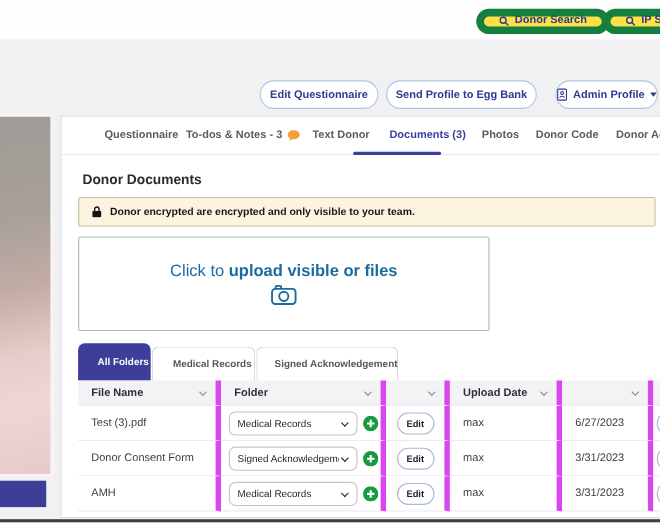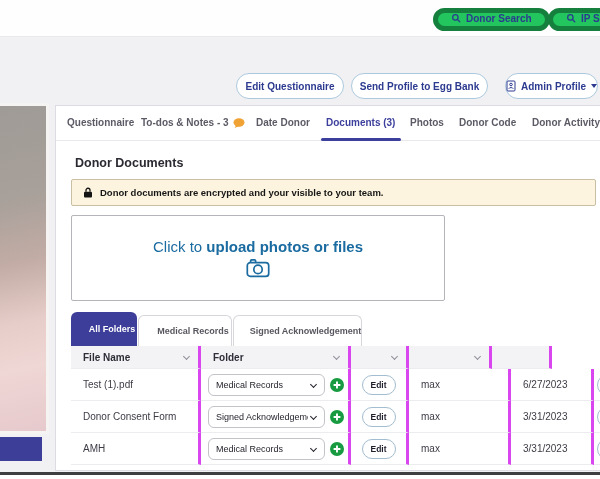--- a/index.html
+++ b/index.html
@@ -1,22 +1,22 @@
 <!DOCTYPE html>
 <html><head>
 <meta charset="utf-8">
 <style>
   * { margin:0; padding:0; box-sizing:border-box; }
   body { font-family:"Liberation Sans", sans-serif; background:#fff; }
   .screen { position:relative; width:600px; height:479px; background:#f1f1f4; overflow:hidden; }
 
   
   .topbar { position:absolute; left:0; top:0; width:600px; height:37px; background:#fefefe; border-bottom:1px solid #e9e9ec; }
-  .pill-btn { position:absolute; display:flex; align-items:flex-start; gap:5px; height:23px; padding:0 13px;
-    background:#22c55e; border:5px solid #15803d; border-radius:12px; color:#2c3a8f; font-size:10px; font-weight:700; cursor:pointer; white-space:nowrap; }
+  .pill-btn { position:absolute; display:flex; align-items:flex-end; gap:5px; height:23px; padding:0 13px;
+    background:#fde047; border:7px solid #15803d; border-radius:12px; color:#2c3a8f; font-size:10px; font-weight:700; cursor:pointer; white-space:nowrap; }
   .btn-donor-search { left:433px; top:8px; }
   .btn-ip-search { left:548px; top:8px; width:92px; }
 
   
   .action-btn { position:absolute; display:flex; align-items:center; justify-content:center; gap:5px; height:26px;
     background:#fff; border:1px solid #abc9de; border-radius:13px; color:#2c3a8f; font-size:10px; font-weight:700; cursor:pointer; white-space:nowrap; }
   .btn-edit-q { left:236px; top:73px; width:108px; }
   .btn-send-profile { left:351px; top:73px; width:137px; }
   .btn-admin-profile { left:505px; top:73px; width:93px; }
   .caret-down { width:0; height:0; border-left:3.5px solid transparent; border-right:3.5px solid transparent; border-top:4.5px solid #2c3a8f; display:inline-block; }
@@ -24,21 +24,21 @@
   
   .photo-thumb { position:absolute; left:0; top:103px; width:49px; height:331px; border:3px solid #f5f4f3; border-left:none;
     background:linear-gradient(168deg,#9f9b96 0%,#a8a09a 28%,#c2aca5 48%,#e7cdc9 66%,#efd7d5 80%,#e6c9cc 100%); }
   .photo-navbar { position:absolute; left:0; top:437px; width:42px; height:24px; background:#3c3e97; }
 
   
   .card { position:absolute; left:55px; top:105px; width:546px; height:366px; background:#fff; border:1px solid #dcdce2; border-right:none; }
 
   
   .tabbar { position:absolute; left:0; top:0; width:100%; height:35px; border-bottom:1px solid #e8e8ed; }
-  .tab { position:absolute; top:11px; font-size:10px; font-weight:700; color:#5b5b66; cursor:pointer; display:flex; align-items:center; gap:4px; white-space:nowrap; }
+  .tab { position:absolute; top:11px; font-size:10px; font-weight:700; color:#5b5b66; cursor:pointer; display:flex; align-items:center; gap:4px; white-space:nowrap;margin-left:28px; }
   .tab.active { color:#3c3f9c; }
   .tab-underline { position:absolute; left:265px; top:32px; width:80px; height:3px; background:#3c3f9c; border-radius:2px; }
 
   .section-title { position:absolute; left:19px; top:50px; font-size:12.5px; font-weight:600; color:#2a2a32; }
 
   .alert { position:absolute; left:15px; top:73px; width:525px; height:27px; background:#fcf4df; border:1px solid #c9bfa3; border-radius:2px;
     display:flex; align-items:center; gap:7px; padding-left:11px; font-size:9.5px; font-weight:700; color:#161616; }
 
   .upload-box { position:absolute; left:15px; top:109px; width:374px; height:86px; background:#fff; border:1px solid #b4b4ba; border-radius:2px;
     display:flex; flex-direction:column; align-items:center; justify-content:center; gap:3px; cursor:pointer; }
@@ -50,21 +50,21 @@
     border-radius:6px 6px 0 0; white-space:nowrap;padding-left:16px; }
   .folder-tab.active { left:15px; top:206px; width:66px; height:34px; background:#3c3e99; color:#fff; }
   .ft-medical { left:82px; top:209px; width:94px; height:31px; background:#fff; border:1px solid #d6d6dc; border-bottom:none; color:#57575f; }
   .ft-signed { left:177px; top:209px; width:129px; height:31px; background:#fff; border:1px solid #d6d6dc; border-bottom:none; color:#57575f; }
 
   
   .table { position:absolute; left:15px; top:240px; width:600px; }
   .trow { display:flex; }
   .thead .cell { background:#f3f3f6; height:23px; font-size:10px; font-weight:600; color:#2e2e38; }
   .tbody .cell { background:#fff; height:32px; font-size:10px; color:#3c3c46; }
-  .cell { display:flex; align-items:center; border-right:3px solid #d946ef; border-bottom:1px solid #ececf0; padding-left:12px; position:relative; }
+  .cell { display:flex; align-items:center; border-right:5px solid #d946ef; border-bottom:1px solid #ececf0; padding-left:12px; position:relative; }
   .c0{width:130px;} .c1{width:150px; padding-left:7px;} .c2{width:58px; padding-left:0; justify-content:center;align-items:center;}
   .c3{width:102px;} .c4{width:83px;} .c5{width:60px; padding-left:3px;}
   .chev { width:5px; height:5px; border-right:1.4px solid #8f8f99; border-bottom:1.4px solid #8f8f99; transform:rotate(45deg); position:absolute; right:9px; top:8px; }
 
   .folder-select { display:flex; align-items:center; width:117px; height:22px; border:1px solid #c3c3c9; border-radius:6px; background:#fff;
     padding:0 7px; cursor:pointer; position:relative; }
   .folder-select .sel-text { font-size:9px; color:#1e1e28; white-space:nowrap; overflow:hidden; max-width:92px; display:inline-block; }
   .sel-chev { width:5px; height:5px; border-right:1.7px solid #23232c; border-bottom:1.7px solid #23232c; transform:rotate(45deg); position:absolute; right:8px; top:7px; }
   .plus-btn { margin-left:5px; cursor:pointer; display:flex; }
 
@@ -132,21 +132,21 @@
       <span class="tab" style="left:85px;">
         <span>To-dos &amp; Notes - 3</span>
         <span style="display:flex;">
           <svg width="12" height="10" viewBox="0 0 24 20" fill="#f0a234">
               <ellipse cx="12" cy="9" rx="11" ry="8.3"></ellipse>
               <path d="M7 14 L3 20 L13 16 Z"></path>
             </svg>
         </span>
       </span>
       <span class="tab" style="left:200px;">
-          <span>Date Donor</span>
+          <span>Text Donor</span>
         </span>
       <span class="tab active" style="left:270px;">
           <span>Documents (3)</span>
         </span>
       <span class="tab" style="left:354px;">
           <span>Photos</span>
         </span>
       <span class="tab" style="left:403px;">
           <span>Donor Code</span>
         </span>
@@ -158,25 +158,25 @@
 
     <div class="section-title">Donor Documents</div>
 
     <div class="alert">
       <span style="display:flex;">
         <svg width="10" height="11" viewBox="0 0 20 22">
             <rect x="2" y="9.5" width="16" height="11.5" rx="2" fill="#141414"></rect>
             <path d="M6 9.5 V6.5 a4 4 0 0 1 8 0 V9.5" fill="none" stroke="#141414" stroke-width="2.6"></path>
           </svg>
       </span>
-      <span>Donor documents are encrypted and your visible to your team.</span>
+      <span>Donor encrypted are encrypted and only visible to your team.</span>
     </div>
 
     <div class="upload-box">
-      <span class="upload-text"><span>Click to </span><b>upload photos or files</b></span>
+      <span class="upload-text"><span>Click to </span><b>upload visible or files</b></span>
       <span style="display:flex;">
         <svg width="24" height="20" viewBox="0 0 24 20" fill="none" stroke="#1a6ba0" stroke-width="1.7">
           <rect x="1.3" y="4.6" width="21.4" height="13.8" rx="3"></rect>
           <circle cx="12" cy="11.4" r="4.2"></circle>
           <path d="M4.6 4.6 V3 a1.1 1.1 0 0 1 1.1-1.1 h2.8 a1.1 1.1 0 0 1 1.1 1.1 V4.6"></path>
         </svg>
       </span>
     </div>
 
     <div class="folder-tab active">
@@ -196,30 +196,34 @@
             <span class="chev"></span>
           </div>
         <div class="cell c1" style="padding-left:12px;">
             <span>Folder</span>
             <span class="chev"></span>
           </div>
         <div class="cell c2">
             <span></span>
             <span class="chev"></span>
           </div>
+        <div class="cell c3">
+            <span>Upload Date</span>
+            <span class="chev"></span>
+          </div>
         <div class="cell c4">
             <span></span>
             <span class="chev"></span>
           </div>
         <div class="cell c5"></div>
       </div>
 
       <div class="trow tbody">
         <div class="cell c0">
-            <span>Test (1).pdf</span>
+            <span>Test (3).pdf</span>
           </div>
         <div class="cell c1">
           <div class="folder-select">
               <span class="sel-text">Medical Records</span>
               <span class="sel-chev"></span>
             </div>
           <span class="plus-btn">
               <svg width="14" height="14" viewBox="0 0 14 14">
                 <circle cx="7" cy="7" r="7" fill="#189a40"></circle>
                 <path d="M7 3.6 V10.4 M3.6 7 H10.4" stroke="#fff" stroke-width="1.9"></path>

